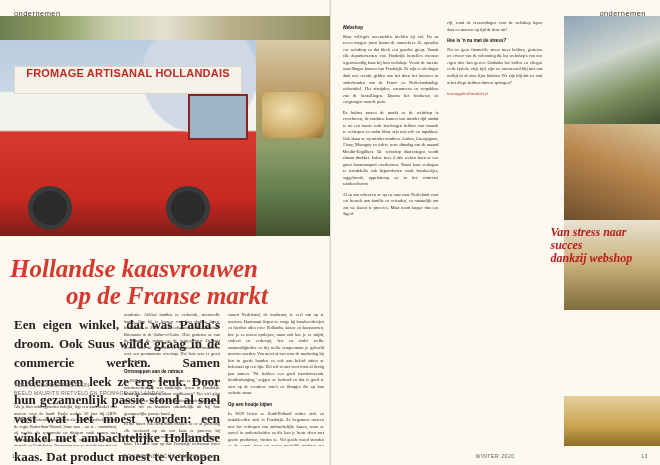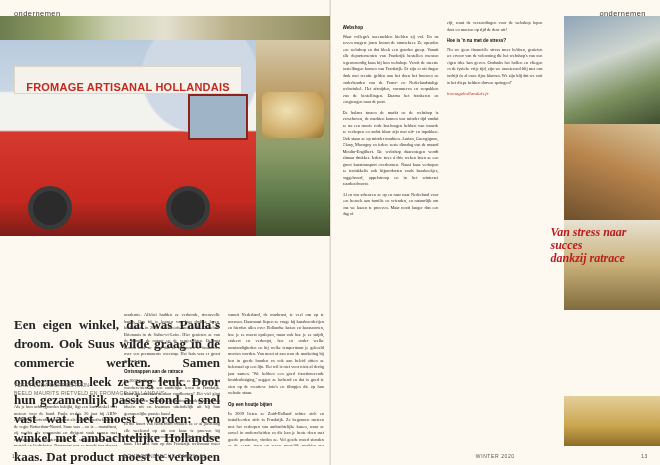--- a/index.html
+++ b/index.html
@@ -25,21 +25,21 @@
   
   .photo{position:absolute;overflow:hidden;}
   .ph-top-strip{left:0;top:16px;width:330px;height:24px;
     background:linear-gradient(90deg,#6d7d4f 0%,#93a167 18%,#c9cfae 34%,#e4e0cf 50%,#b9b089 70%,#8d8b5e 100%);}
   .ph-truck{left:0;top:40px;width:256px;height:196px;
     background:
       radial-gradient(circle at 78% 18%, #cfd9e6 0%, #cfd9e6 22%, rgba(0,0,0,0) 23%),
       linear-gradient(180deg,#b9cbdd 0%,#c9d7e4 26%,#f2f2ee 27%,#f2f2ee 46%,#d6392e 47%,#c4281f 82%,#7d1d18 100%);}
   .truck-banner{
     position:absolute;left:14px;top:26px;width:226px;height:26px;background:#f4f2ea;
-    border:1px solid #ddd6c6;display:flex;align-items:flex-end;justify-content:center;
+    border:1px solid #ddd6c6;display:flex;align-items:flex-start;justify-content:center;
   }
   .truck-banner span{
     font-family:"Liberation Sans",sans-serif;font-weight:bold;font-size:11px;
     letter-spacing:.02em;color:#c02a20;white-space:nowrap;
   }
   .truck-wheel{position:absolute;bottom:6px;width:34px;height:34px;border-radius:50%;
     background:#2b2b2b;border:5px solid #3a3a3a;}
   .truck-wheel.w1{left:28px;}
   .truck-wheel.w2{left:166px;}
   .truck-window{position:absolute;right:8px;top:54px;width:56px;height:42px;background:#9fb4c6;border:2px solid #8d231a;}
@@ -136,20 +136,24 @@
         <span>FROMAGE ARTISANAL HOLLANDAIS</span>
       </div>
       <div class="truck-window"></div>
       <div class="truck-wheel w1"></div>
       <div class="truck-wheel w2"></div>
     </div>
 
     <div class="photo ph-right-col"></div>
 
 
+    <div class="headline">
+      <span class="l1">Hollandse kaasvrouwen</span>
+      <span class="l2">op de Franse markt</span>
+    </div>
 
     <div class="intro">Een eigen winkel, dat was Paula's droom. Ook Suus wilde graag in de commercie werken. Samen ondernemen leek ze erg leuk. Door hun gezamenlijk passie stond al snel vast wat het moest worden: een winkel met ambachtelijke Hollandse kaas. Dat product moest te verkopen zijn.</div>
 
     <div class="byline">
       <div>TEKST LUDA DORRESTEIJN</div>
       <div>BEELD MAURITS RIETVELD EN FROMAGE HOLLANDAIS</div>
     </div>
 
     <div class="col lcol1">
       <p>Als je hun achtergronden bekijkt, ligt een kaaswinkel niet meteen voor de hand. Paula werkte 20 jaar bij ABN-AMRO de Rotterdam, het laatst als hoofd hypotheken voor de regio Rotterdam-Noord. Suus was – zo is – marathant, zij werkte als componist en dirigent vaak samen met regisseurs van theaterstukken en schreef daarvoor de muziek en liedteksten. Daarnaast was ze twaalf jaar docent muziektheorie, harmonieleer en (samenzang bij) de Amsterdamse Theater</p>
@@ -178,21 +182,21 @@
 
     <div class="runhead runhead-right">ondernemen</div>
 
     <div class="photo ph-r1"></div>
     <div class="photo ph-r2"></div>
     <div class="photo ph-r3"></div>
     <div class="photo ph-r4"></div>
 
     <div class="subhead">
       <span>Van stress naar succes</span><br>
-      <span>dankzij ratrace</span>
+      <span>dankzij webshop</span>
     </div>
 
     <div class="rcol rcol1">
       <h4>Webshop</h4>
       <p>Waar collega's sneeuwklen hielden zij vol. En na zeven magere jaren kwam de ommekeer. Ze opeuden een webshop en dat bleek een gouden greep. Vanuit alle departementen van Frankrijk bestellen mensen tegenwoordig kaas bij hun webshop. Verzit de meeste bestellingen komen van Frankrijk. Er zijn er uit dagen druk met creatie gelden aan het doen het bouwen en onderbouden van de Frans- en Nederlandstalige webwinkel. Het afsnijden, vacumeren en verpakken van de bestellingen. Daarna het frankeren en eengrengen naar de post.</p>
       <p>De balans tussen de markt en de webshop is verschoven, de markten komen war minder tijd omdat ze nu een mooie rode knelwagen hebben van waarde ze verkopen en zodat klaar zijn met uit- en inpakken. Ook staan ze op minder markten. Aurian, Guengignon, Cluny, Macugny en iedere zeste dinsdag van de maand Moulin-Engilbert. De webshop daarentegen wordt almaar drukker. Iedere twee à drie weken laten ze een groot kaastransport overkomen. Naast kaas verkopen ze tentakkelis ook bijproducten zoals kaaskoekjes, roggebrood, appelstroop en in het wintersei zuurkoolworst.</p>
       <p>Al en tou scheuren ze op en naar naar Nederland voor een bezoek aan familie en vrienden, en natuurlijk om ons we kazen te proeven. Maar nooit langer dan een dag of</p>
     </div>
 
     <div class="rcol rcol2">

